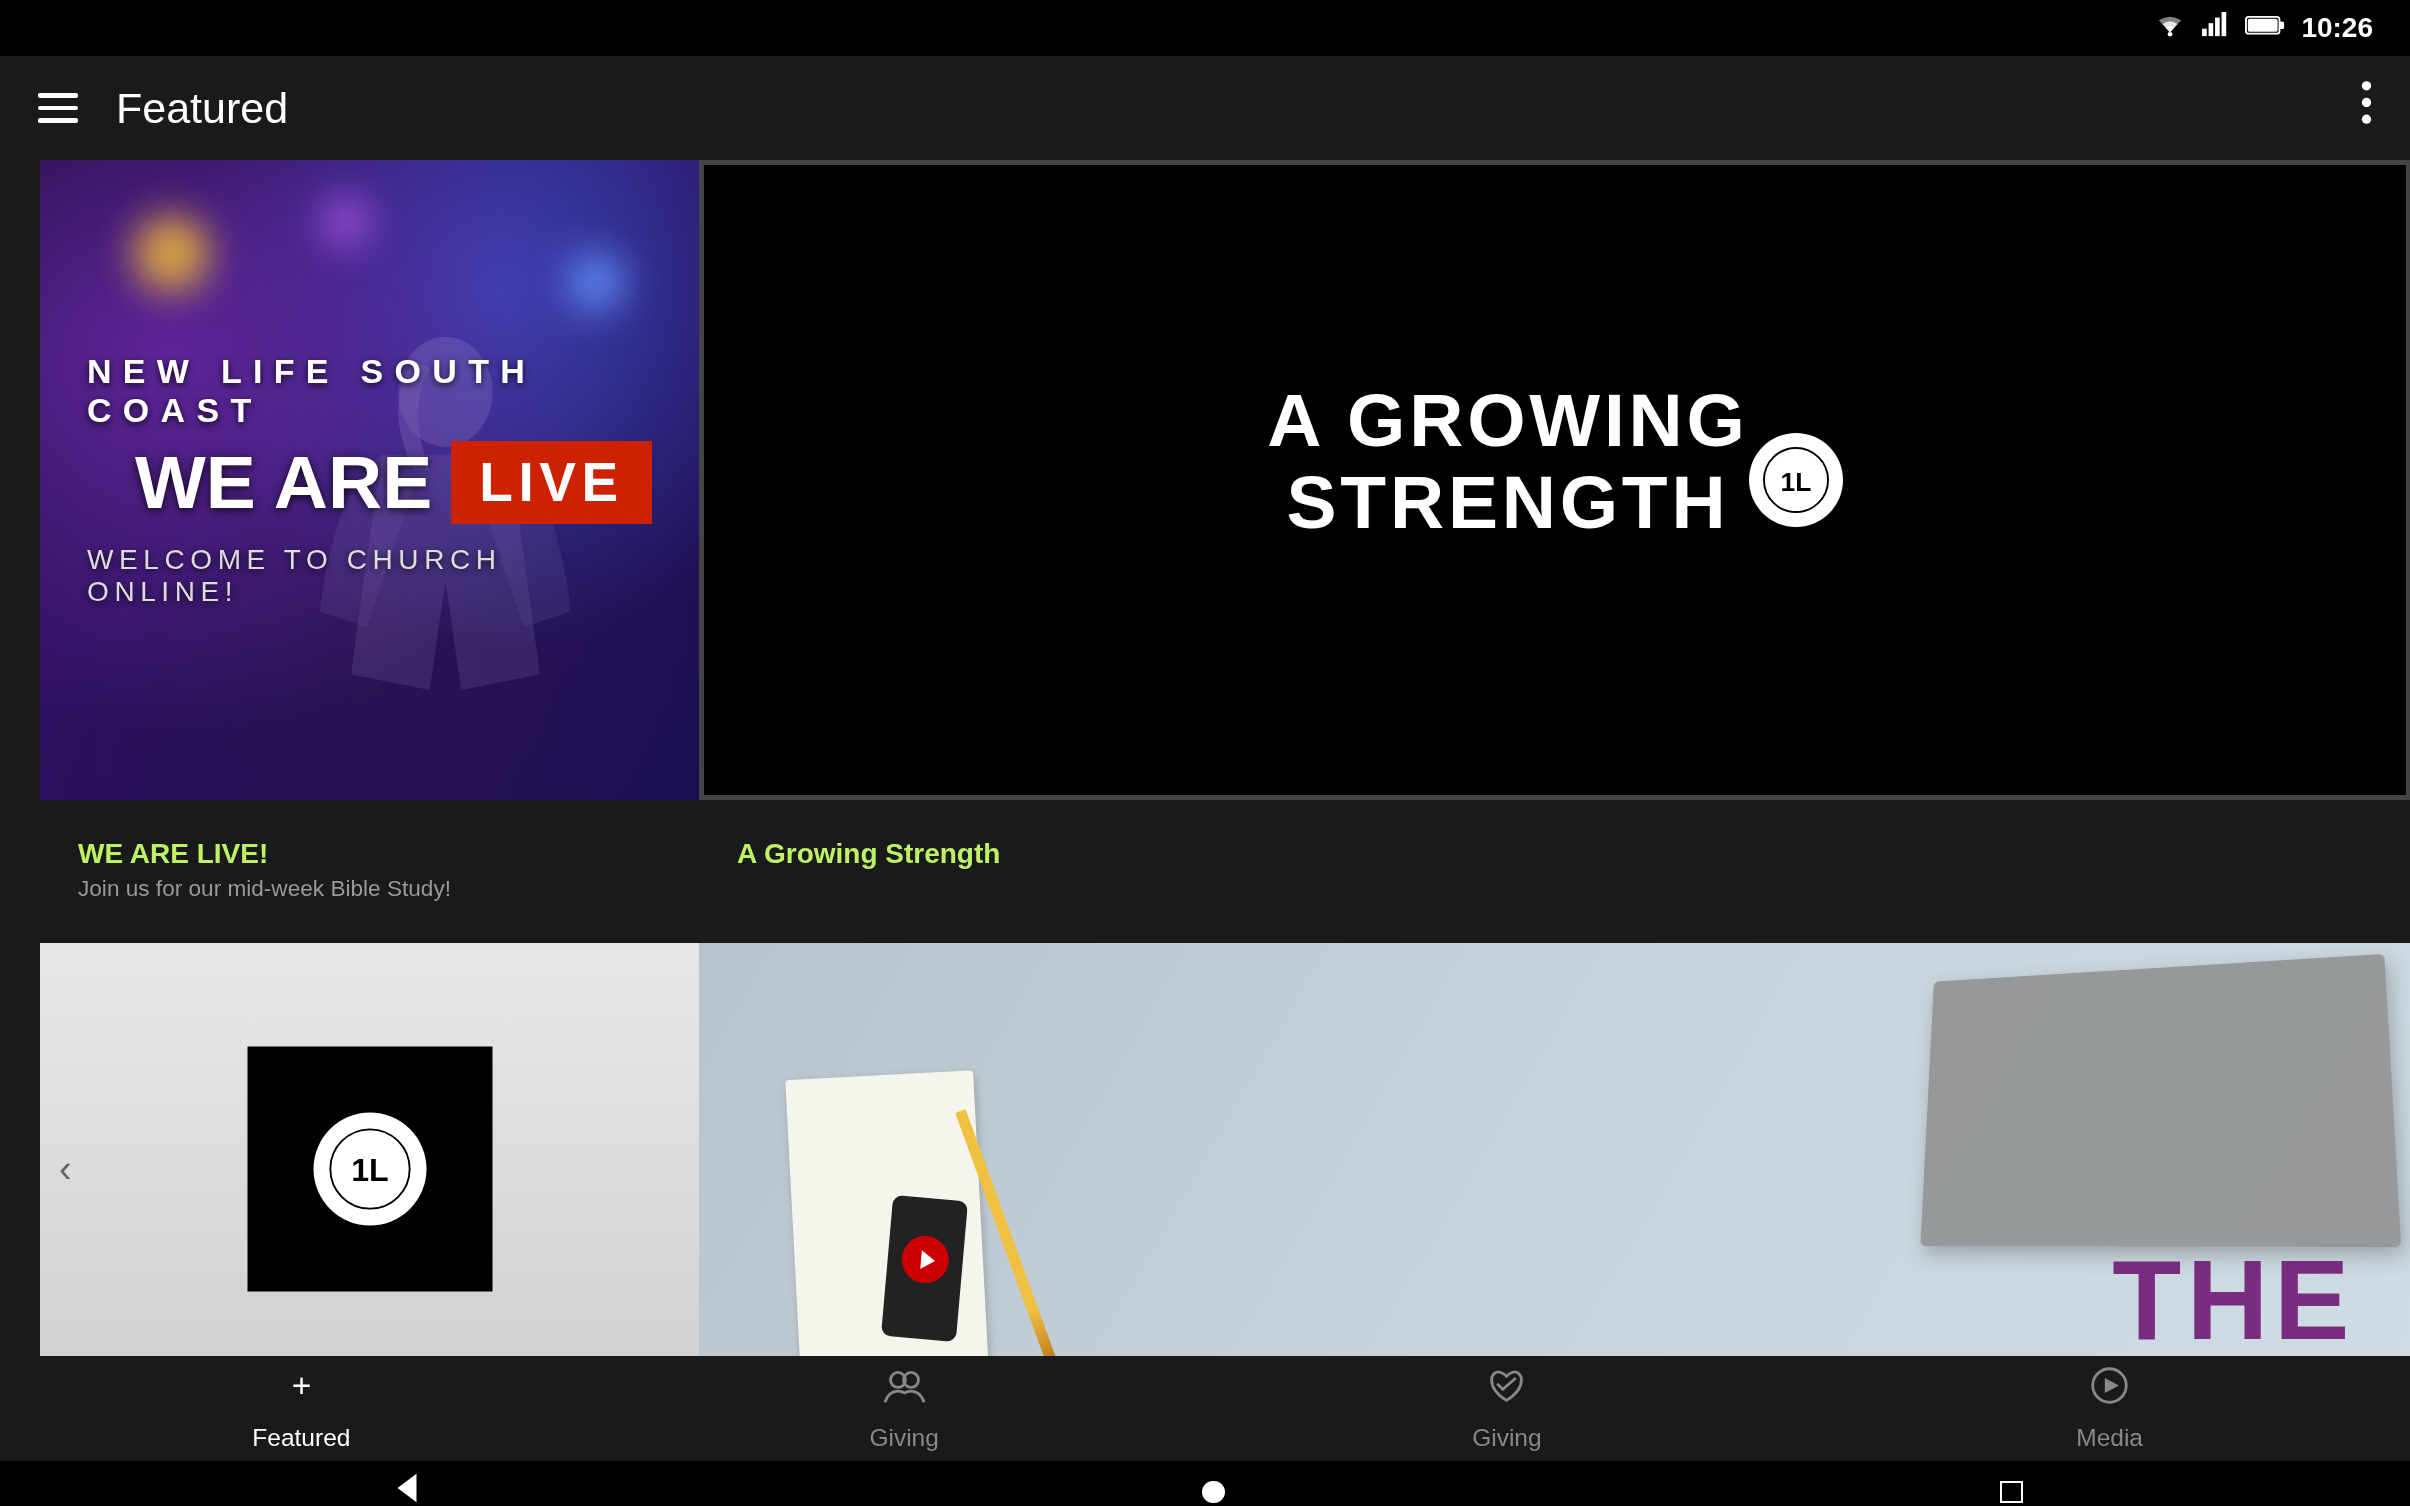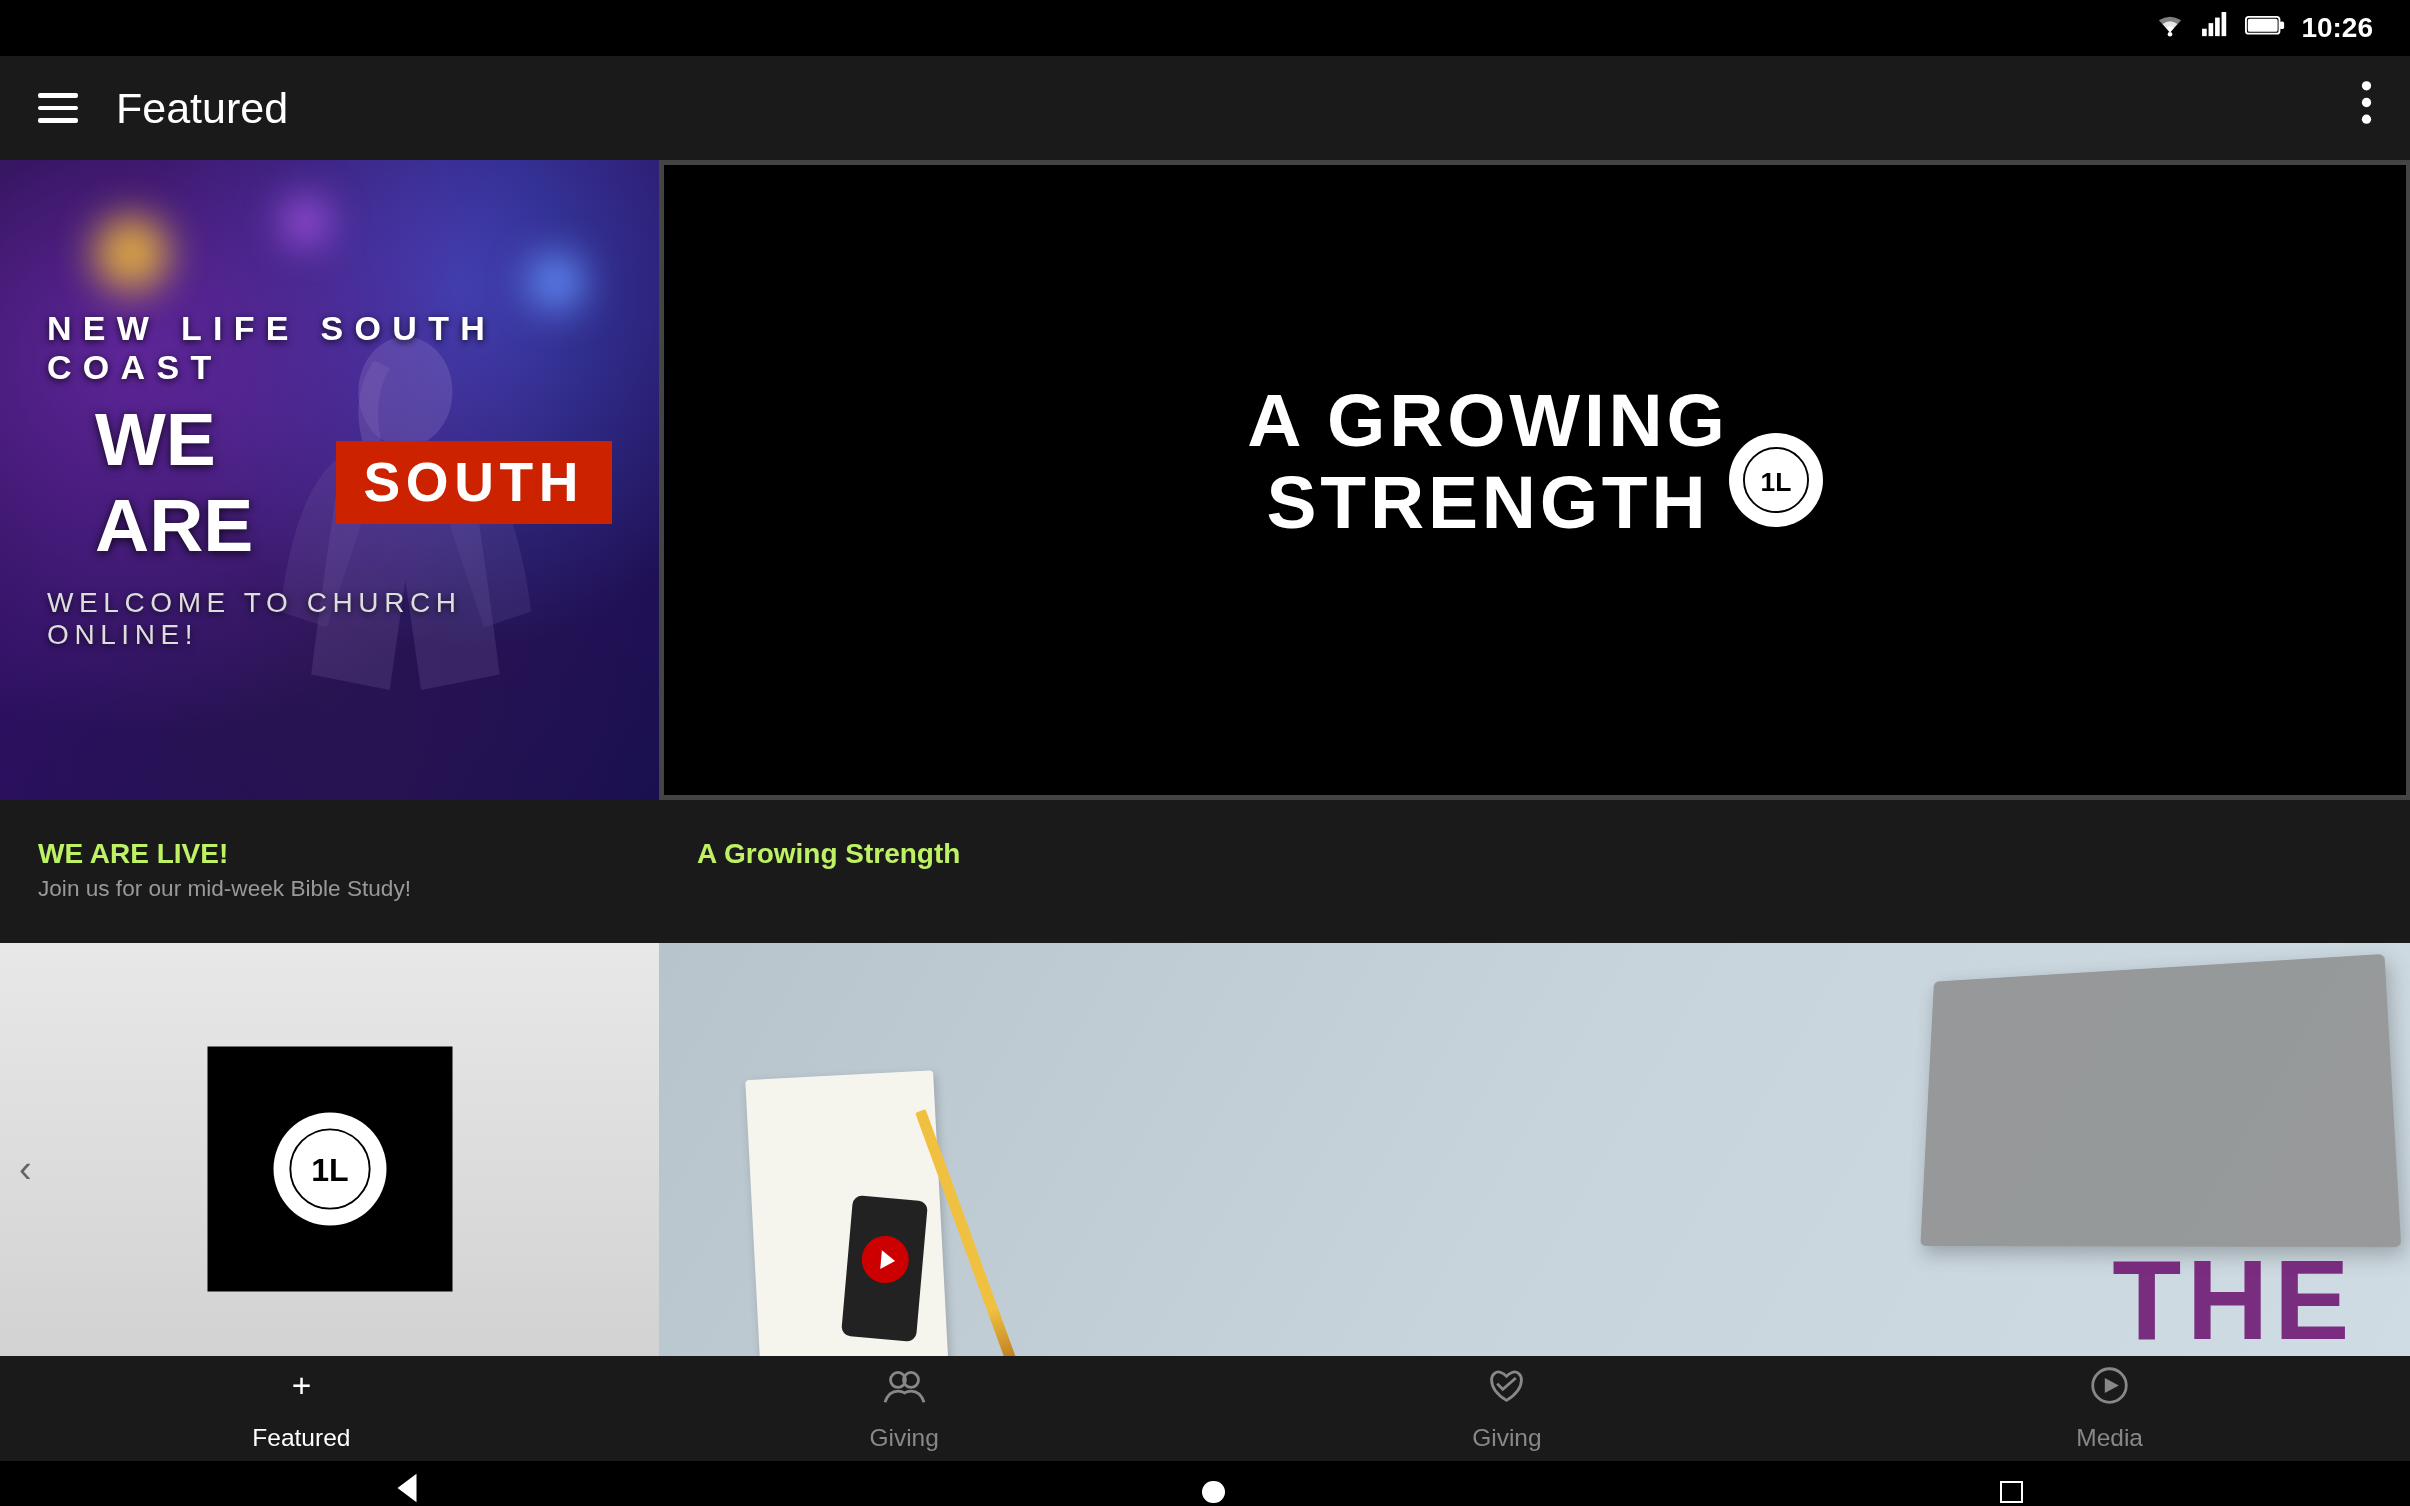--- a/index.html
+++ b/index.html
@@ -81,20 +81,21 @@
       letter-spacing: 1.9px;
     }
 
     
     #content {
       position: absolute;
       top: 160px;
       left: 0; right: 0;
       bottom: 151px;
       overflow: hidden;
+      padding-left: 40px;
     }
 
     
     .top-row {
       display: flex;
       width: 100%;
       height: 640px;
     }
 
     
@@ -455,21 +456,21 @@
         <path d="M60 80 Q50 140 40 220 L90 230 L100 160 L110 230 L160 220 Q150 140 140 80 Z" fill="rgba(160,140,200,0.4)"></path>
         <path d="M60 80 Q30 100 20 180 L50 190 Q70 130 80 100 Z" fill="rgba(160,140,200,0.3)"></path>
         <path d="M140 80 Q170 100 180 180 L150 190 Q130 130 120 100 Z" fill="rgba(160,140,200,0.3)"></path>
 
         <path d="M80 90 Q60 50 80 20 L90 25 Q75 50 90 90 Z" fill="rgba(180,160,220,0.5)"></path>
       </svg>
       <div class="card-live-text">
         <div class="church-name">NEW LIFE SOUTH COAST</div>
         <div class="we-are-line">
           <span class="we-are-text">WE ARE</span>
-          <span class="live-badge">SOUTH</span>
+          <span class="live-badge">LIVE</span>
         </div>
         <div class="welcome-text">WELCOME TO CHURCH ONLINE!</div>
       </div>
     </div>
 
     <div class="card-growing">
       <div class="card-growing-inner">
         <div class="growing-title">A GROWING<br>STRENGTH</div>
         <div class="logo-circle">
           <svg width="66" height="66" viewBox="0 0 70 70" style="font-size:50px">

